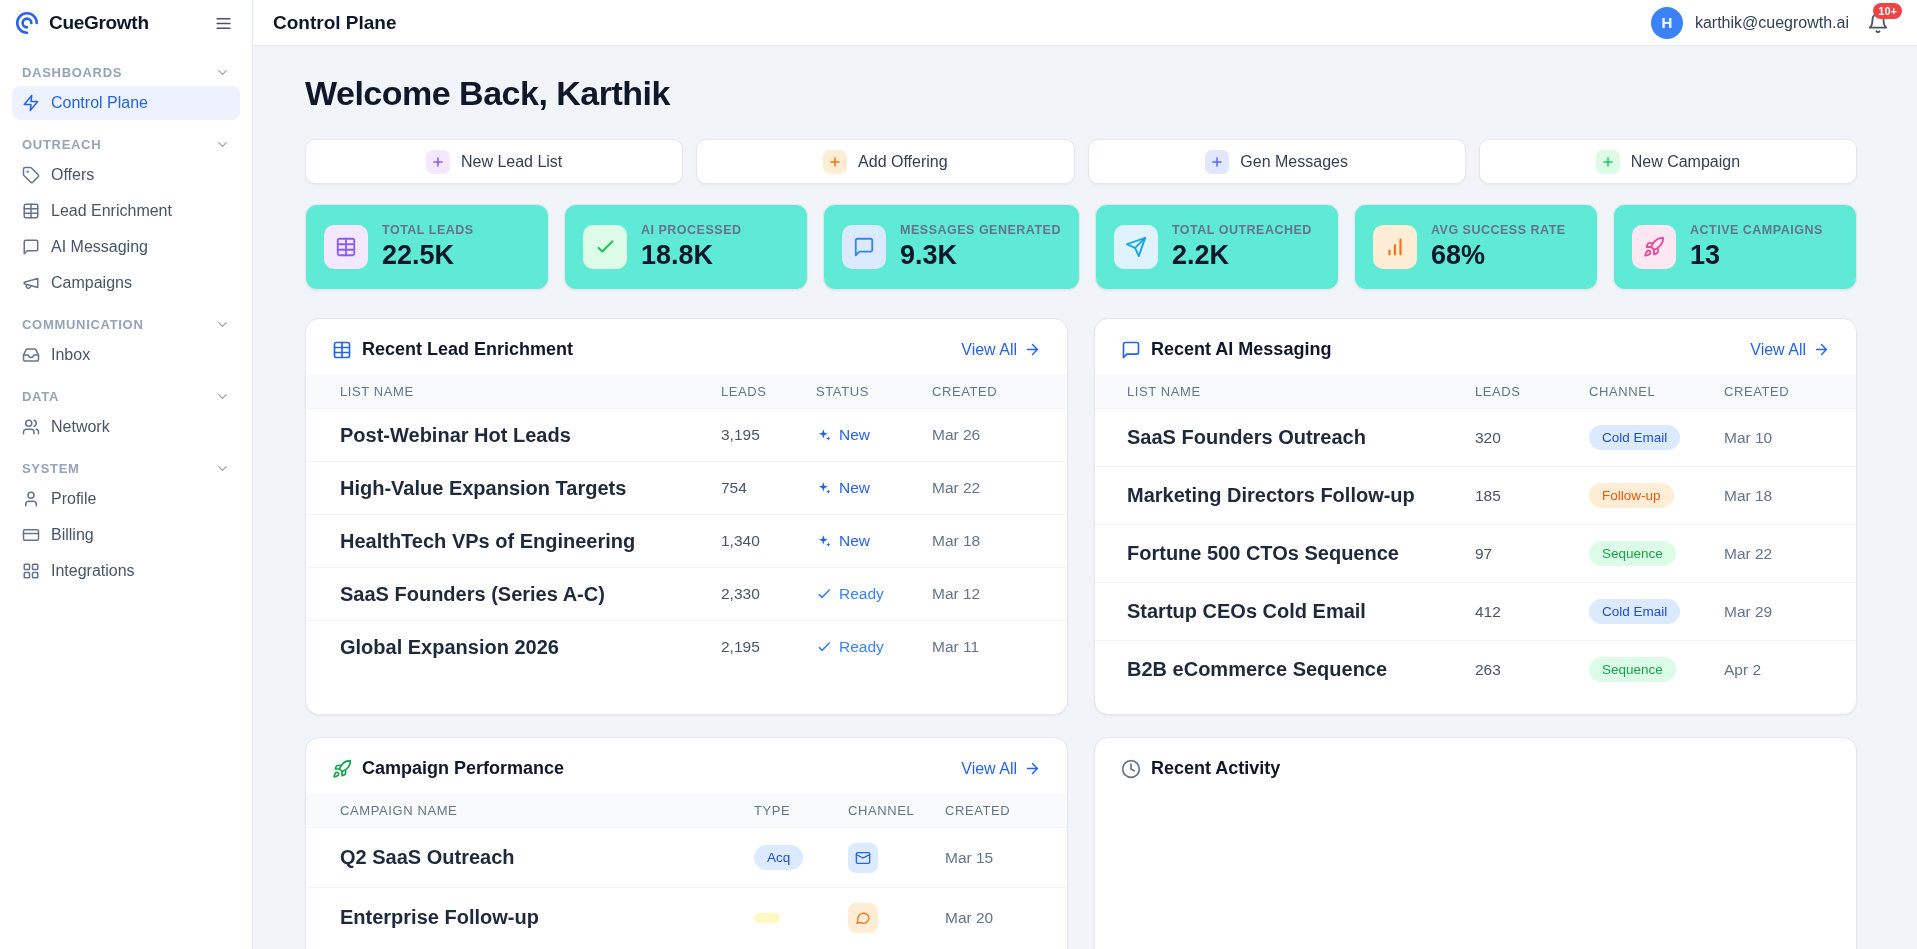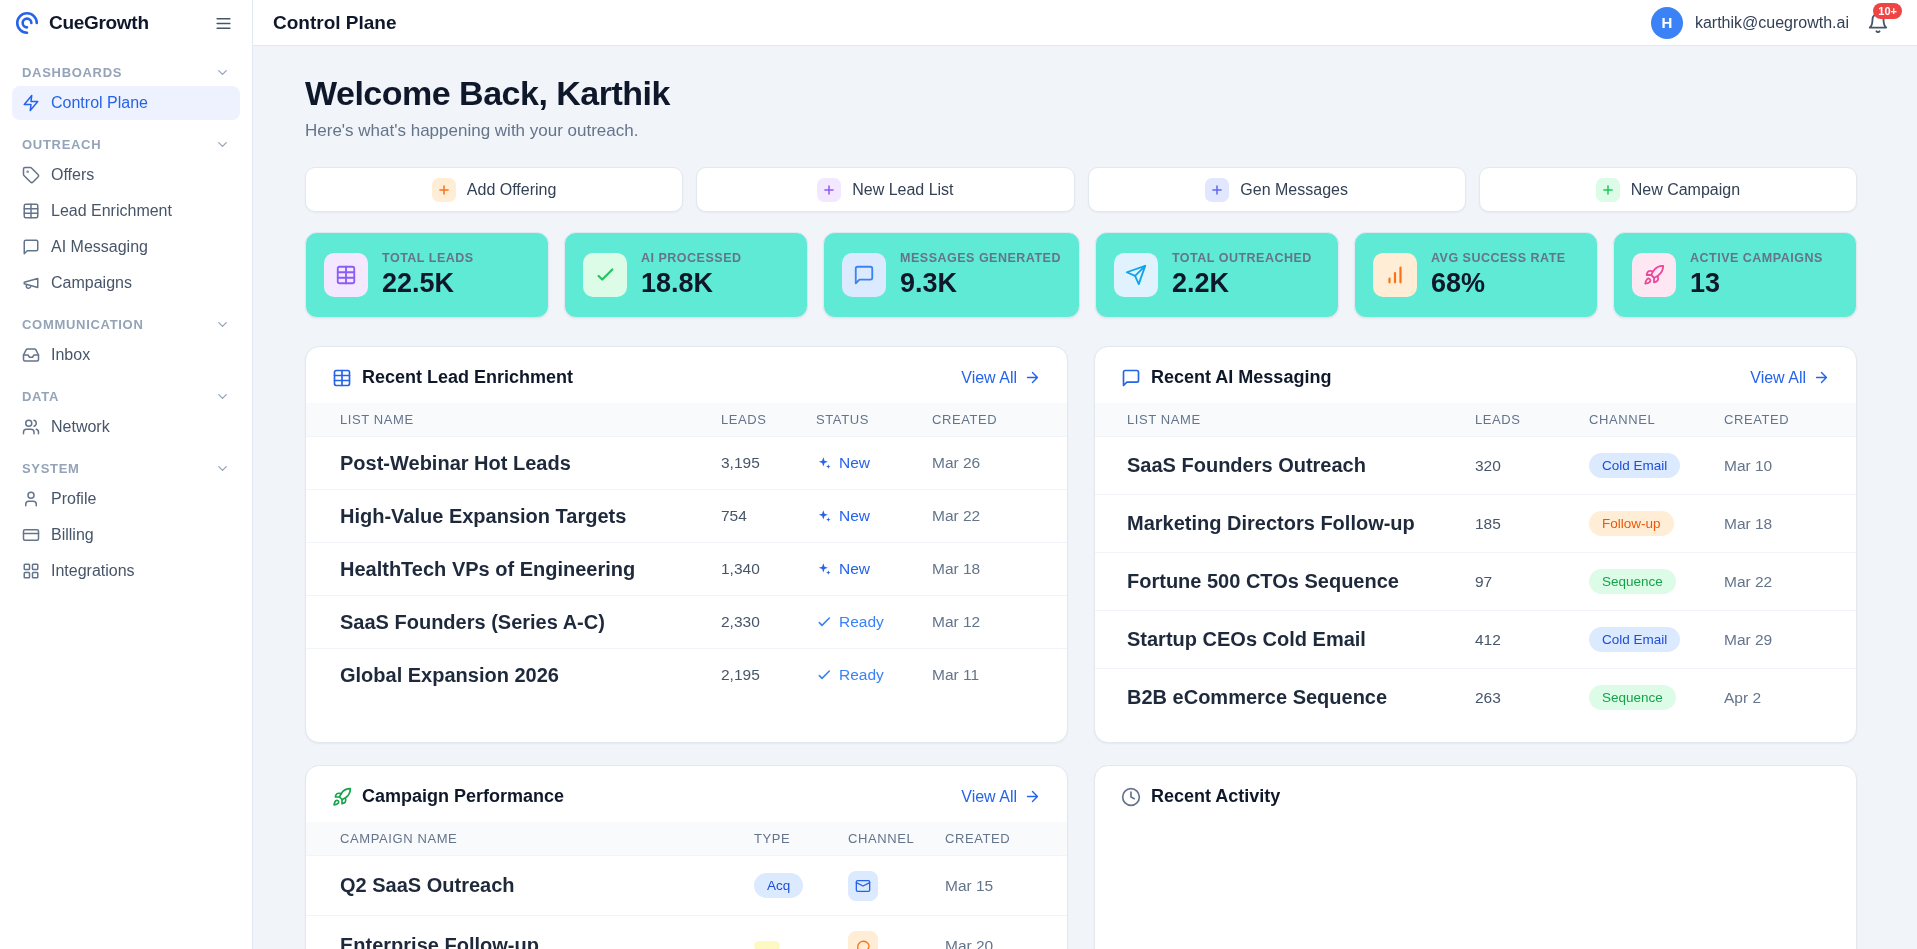--- a/index.html
+++ b/index.html
@@ -251,38 +251,37 @@
               <path d="M6 8a6 6 0 0 1 12 0c0 7 3 9 3 9H3s3-2 3-9"></path>
               <path d="M10.3 21a1.94 1.94 0 0 0 3.4 0"></path>
             </svg>
           <span class="notif-badge">10+</span>
         </button>
       </div>
     </header>
 
     <main class="content">
       <h1 class="welcome-title">Welcome Back, Karthik</h1>
-      <p class="welcome-subtitle">Here's what's happening with your outreach.</p>
 
       <div class="actions-row">
+        <button class="action-btn">
+          <span class="plus-chip chip-purple">
+              <svg viewBox="0 0 24 24" fill="none" stroke="currentColor" stroke-width="2.6" stroke-linecap="round">
+                <path d="M12 5v14M5 12h14"></path>
+              </svg>
+            </span>
+          <span>New Lead List</span>
+        </button>
         <button class="action-btn">
           <span class="plus-chip chip-orange">
               <svg viewBox="0 0 24 24" fill="none" stroke="currentColor" stroke-width="2.6" stroke-linecap="round">
                 <path d="M12 5v14M5 12h14"></path>
               </svg>
             </span>
           <span>Add Offering</span>
-        </button>
-        <button class="action-btn">
-          <span class="plus-chip chip-purple">
-              <svg viewBox="0 0 24 24" fill="none" stroke="currentColor" stroke-width="2.6" stroke-linecap="round">
-                <path d="M12 5v14M5 12h14"></path>
-              </svg>
-            </span>
-          <span>New Lead List</span>
         </button>
         <button class="action-btn">
           <span class="plus-chip chip-indigo">
               <svg viewBox="0 0 24 24" fill="none" stroke="currentColor" stroke-width="2.6" stroke-linecap="round">
                 <path d="M12 5v14M5 12h14"></path>
               </svg>
             </span>
           <span>Gen Messages</span>
         </button>
         <button class="action-btn">

